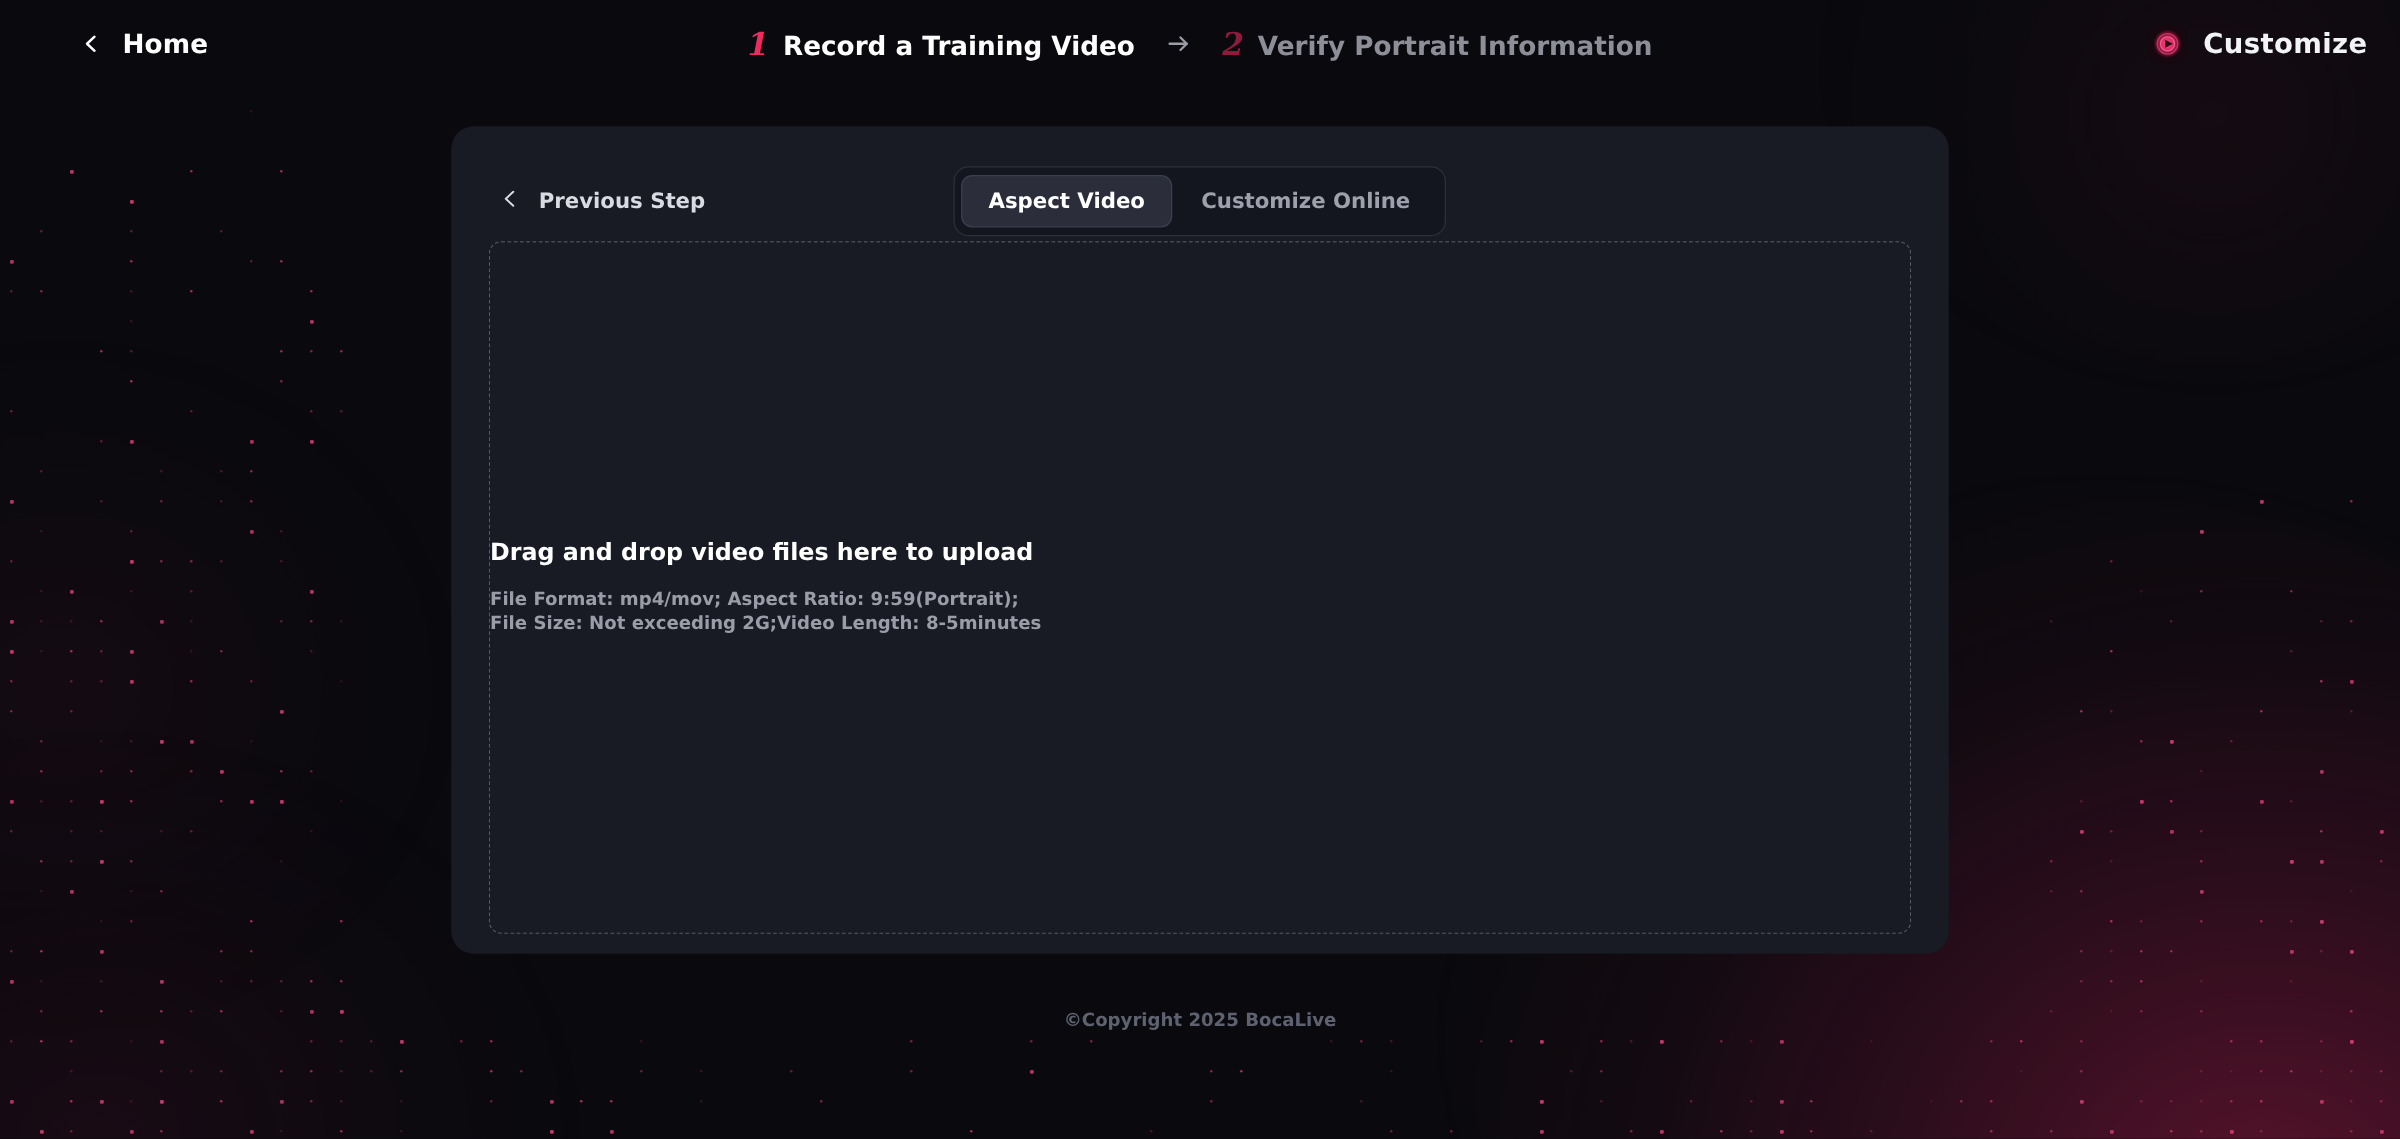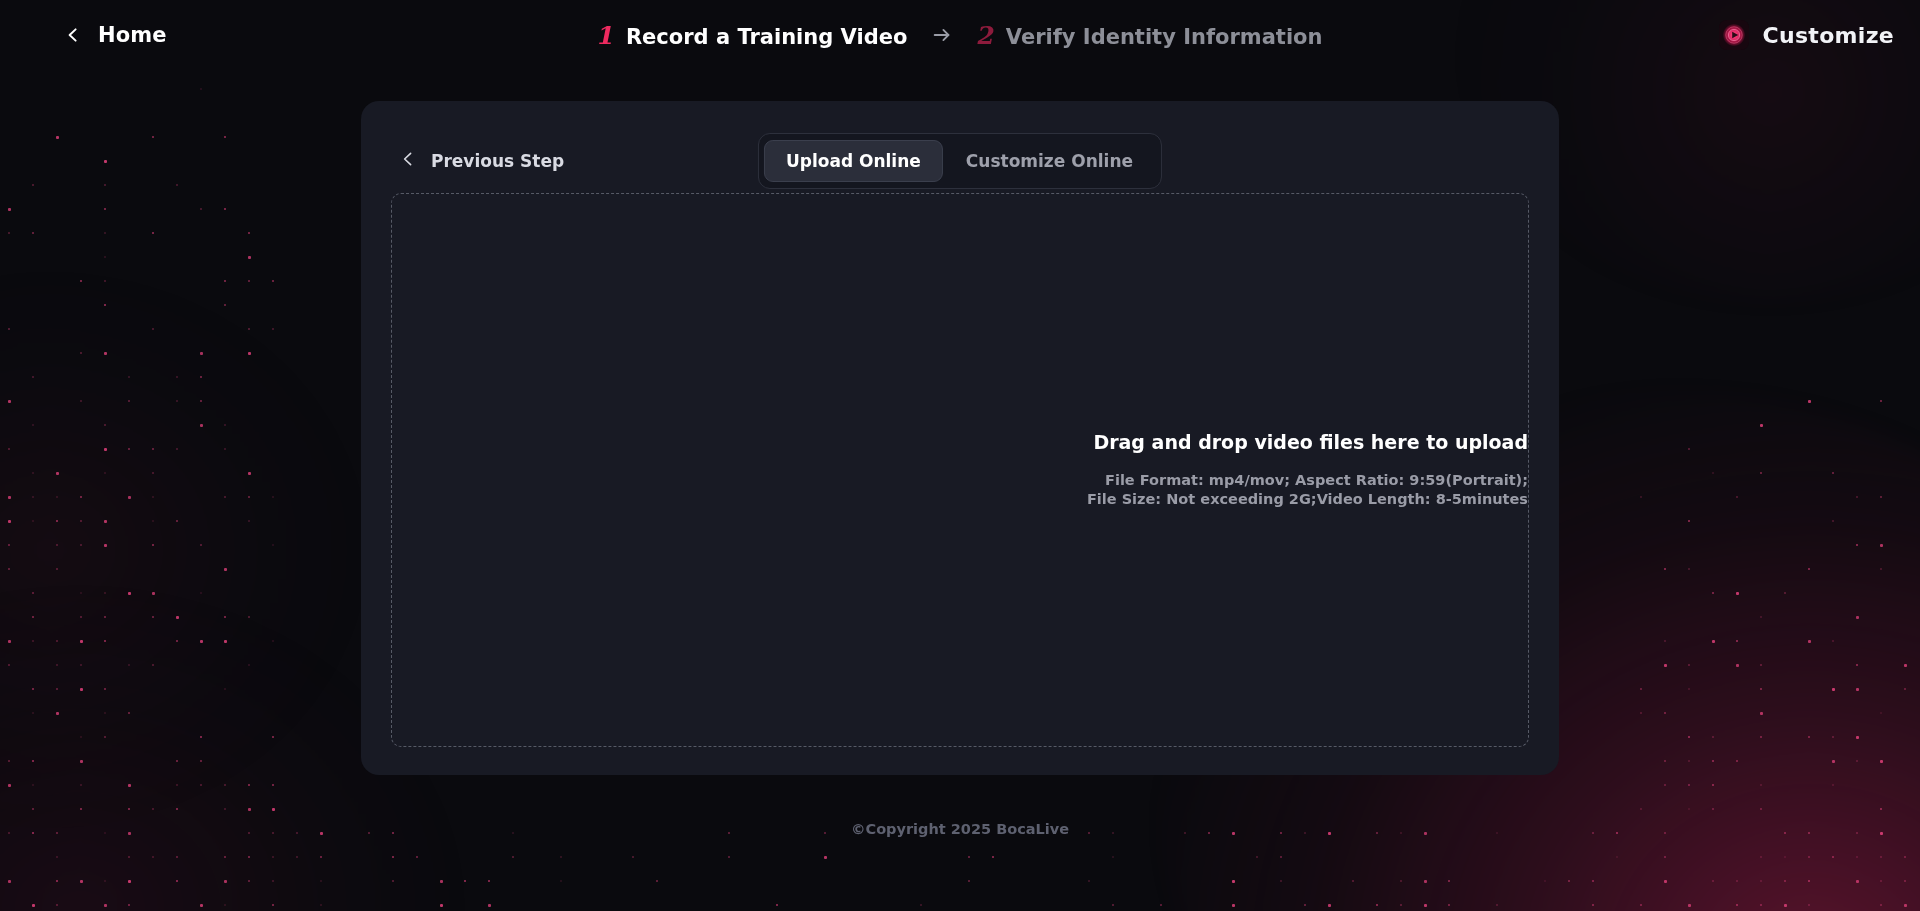--- a/index.html
+++ b/index.html
@@ -197,21 +197,21 @@
     z-index: 2;
     display: flex;
     justify-content: center;
   }
 
   #card {
     width: 1198px;
     margin-top: 31px;
     background: #181a24;
     border-radius: 18px;
-    padding: 32px 30px 28px 30px;
+    padding: 32px 30px 16px 30px;
     position: relative;
   }
 
   #card-head {
     position: relative;
     height: 56px;
   }
 
   #prev-step {
     position: absolute;
@@ -270,21 +270,21 @@
   }
 
   
   #dropzone {
     margin-top: 4px;
     height: 554px;
     border: 1px dashed #565a66;
     border-radius: 10px;
     display: flex;
     flex-direction: column;
-    align-items: flex-end;
+    align-items: flex-start;
     justify-content: center;
     cursor: pointer;
   }
 
   #drop-title {
     font-size: 19px;
     font-weight: 700;
     color: #ffffff;
     margin-bottom: 18px;
   }
@@ -701,21 +701,21 @@
 
     <span id="step-arrow">
       <svg viewBox="0 0 24 24" width="22" height="22" fill="none" stroke="currentColor" stroke-width="2" stroke-linecap="round" stroke-linejoin="round">
         <line x1="4" y1="12" x2="19" y2="12"></line>
         <polyline points="13.5,6.5 19,12 13.5,17.5"></polyline>
       </svg>
     </span>
 
     <div class="step step-idle">
       <span class="step-num">2</span>
-      <span class="step-label">Verify Identity Information</span>
+      <span class="step-label">Verify Portrait Information</span>
     </div>
 
   </div>
 
   <div id="brand">
     <span id="brand-mark">
       <svg viewBox="0 0 30 30" width="30" height="30">
         <defs>
           <radialGradient id="lg" cx="50%" cy="50%" r="52%">
             <stop offset="0%" stop-color="#ff4f86"></stop>
@@ -744,21 +744,21 @@
       <div id="prev-step">
         <span>
           <svg viewBox="0 0 24 24" width="18" height="18" fill="none" stroke="#d9dbe3" stroke-width="2.1" stroke-linecap="round" stroke-linejoin="round">
             <polyline points="15.5,4.5 7.5,12 15.5,19.5"></polyline>
           </svg>
         </span>
         <span id="prev-step-label">Previous Step</span>
       </div>
 
       <div id="tabs">
-        <div class="tab tab-active">Upload Online</div>
+        <div class="tab tab-active">Aspect Video</div>
         <div class="tab tab-idle">Customize Online</div>
       </div>
 
     </div>
 
     <div id="dropzone">
       <div id="drop-title">Drag and drop video files here to upload</div>
       <div class="drop-hint">File Format: mp4/mov;  Aspect Ratio: 9:59(Portrait);</div>
       <div class="drop-hint">File Size: Not exceeding 2G;Video Length: 8-5minutes</div>
     </div>

